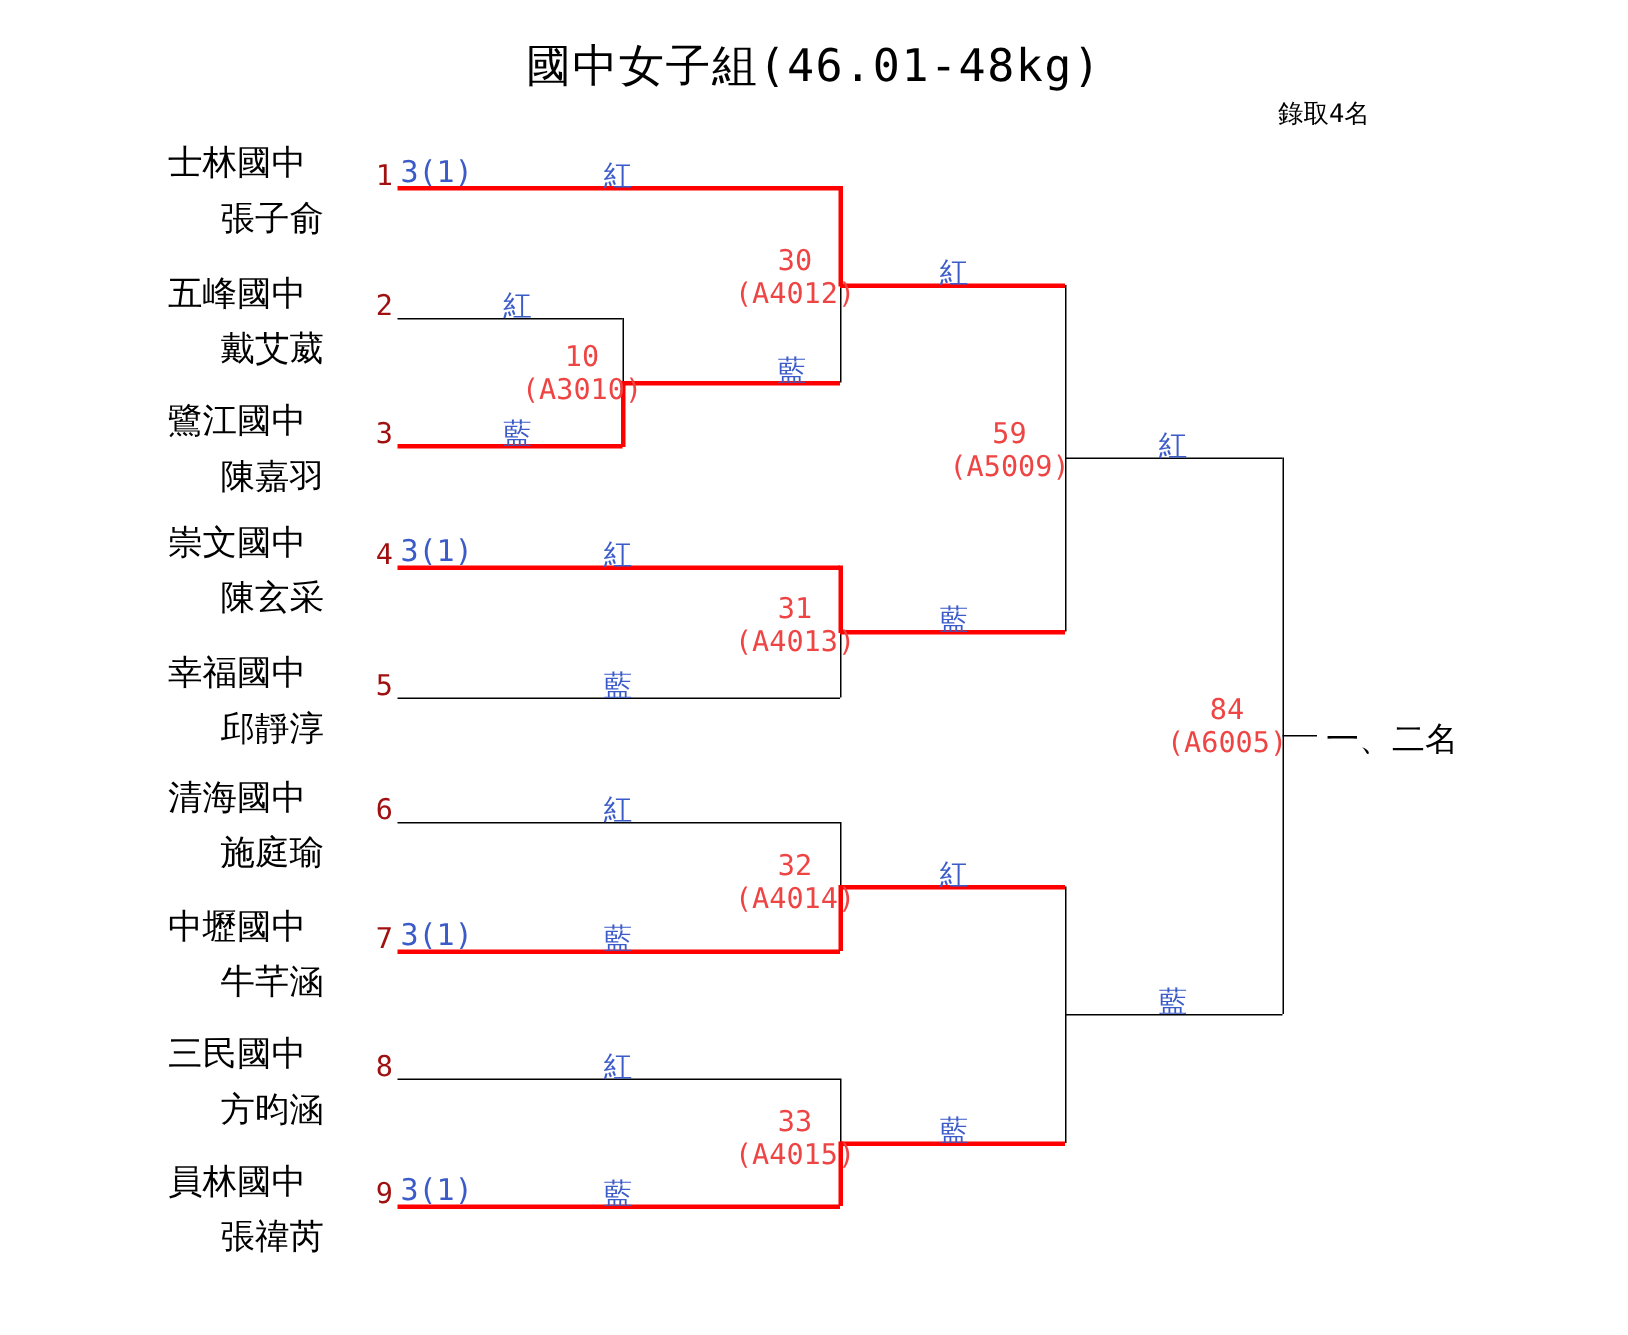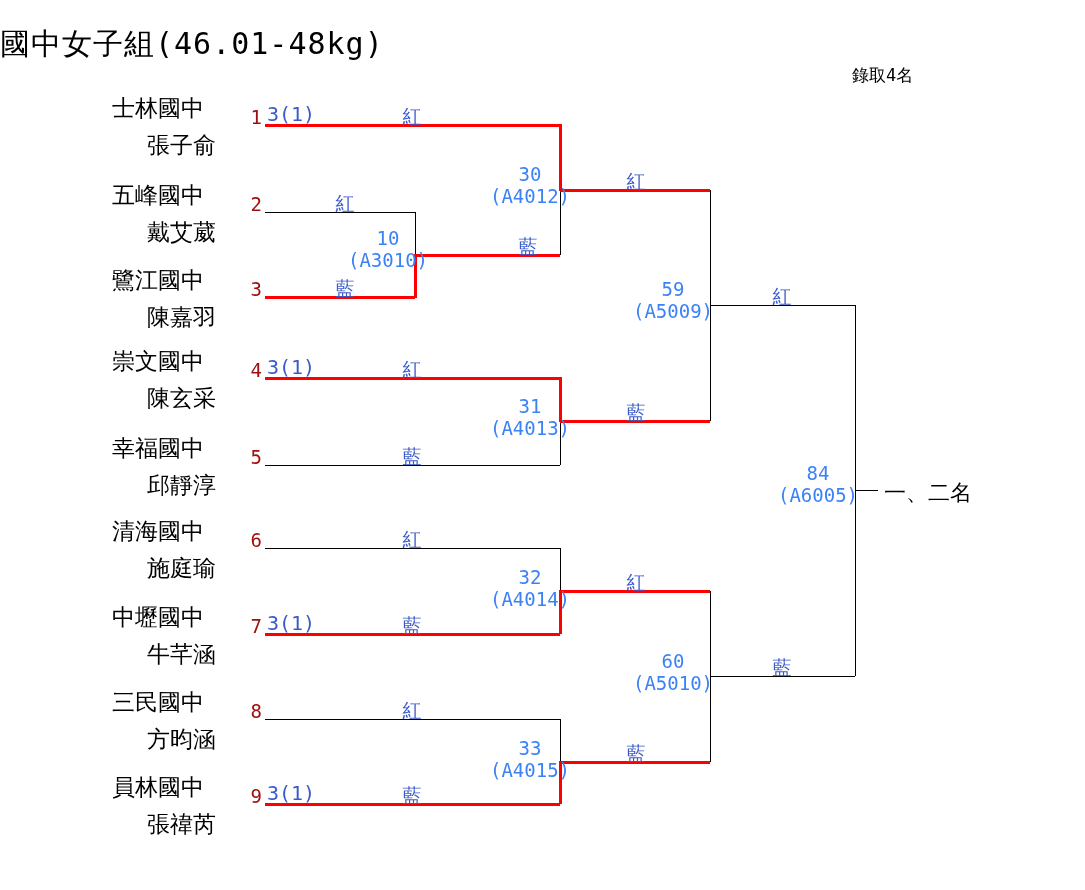--- a/index.html
+++ b/index.html
@@ -1,28 +1,28 @@
 <!DOCTYPE html>
 <html><head>
 <meta charset="utf-8">
 <style>
   html,body{margin:0;padding:0;background:#ffffff;}
   .canvas{position:relative;width:1085px;height:890px;background:#ffffff;overflow:hidden;
           font-family:"Liberation Serif","DejaVu Serif",serif;color:#000;}
   .abs{position:absolute;}
-  .title{left:0;top:24px;width:100%;font-size:30px;letter-spacing:1px;
+  .title{left:0;top:24px;width:100%;text-align:center;font-size:30px;letter-spacing:1px;
          font-family:"DejaVu Sans Mono","Liberation Serif",serif;}
   .note{left:852px;top:64px;font-size:17px;font-family:"DejaVu Sans Mono","Liberation Serif",serif;}
   .school{font-size:23px;white-space:nowrap;}
   .cname{font-size:23px;white-space:nowrap;}
   .seed{font-size:19px;width:28px;text-align:right;color:#a01010;
         font-family:"DejaVu Sans Mono","Liberation Mono",monospace;}
   .badge{font-size:20px;color:#3b5bc8;font-family:"DejaVu Sans Mono","Liberation Mono",monospace;}
   .corner{font-size:19px;color:#3b5bc8;width:40px;text-align:center;}
-  .match{width:116px;text-align:center;color:#3b82f6;font-size:19px;line-height:22px;
+  .match{width:116px;text-align:center;color:#ef4444;font-size:19px;line-height:22px;
          font-family:"DejaVu Sans Mono","Liberation Mono",monospace;}
   .final-label{font-size:22px;white-space:nowrap;}
   .hline{height:1px;background:#000;}
   .hline.win{height:3px;background:#f00;}
   .vline{width:1px;background:#000;}
   .vline.win{width:3px;background:#f00;}
 </style>
 </head>
 <body>
 
@@ -136,24 +136,20 @@
     <div>(A4014)</div>
   </div>
   <div class="abs match" style="left:472px;top:737px;">
     <div>33</div>
     <div>(A4015)</div>
   </div>
   <div class="abs match" style="left:615px;top:278px;">
     <div>59</div>
     <div>(A5009)</div>
   </div>
-  <div class="abs match" style="left:615px;top:650px;">
-    <div>60</div>
-    <div>(A5010)</div>
-  </div>
   <div class="abs match" style="left:760px;top:462px;">
     <div>84</div>
     <div>(A6005)</div>
   </div>
 
   <div class="abs corner" style="left:508px;top:234px;">藍</div>
   <div class="abs corner" style="left:616px;top:169px;">紅</div>
   <div class="abs corner" style="left:616px;top:400px;">藍</div>
   <div class="abs corner" style="left:616px;top:570px;">紅</div>
   <div class="abs corner" style="left:616px;top:741px;">藍</div>

